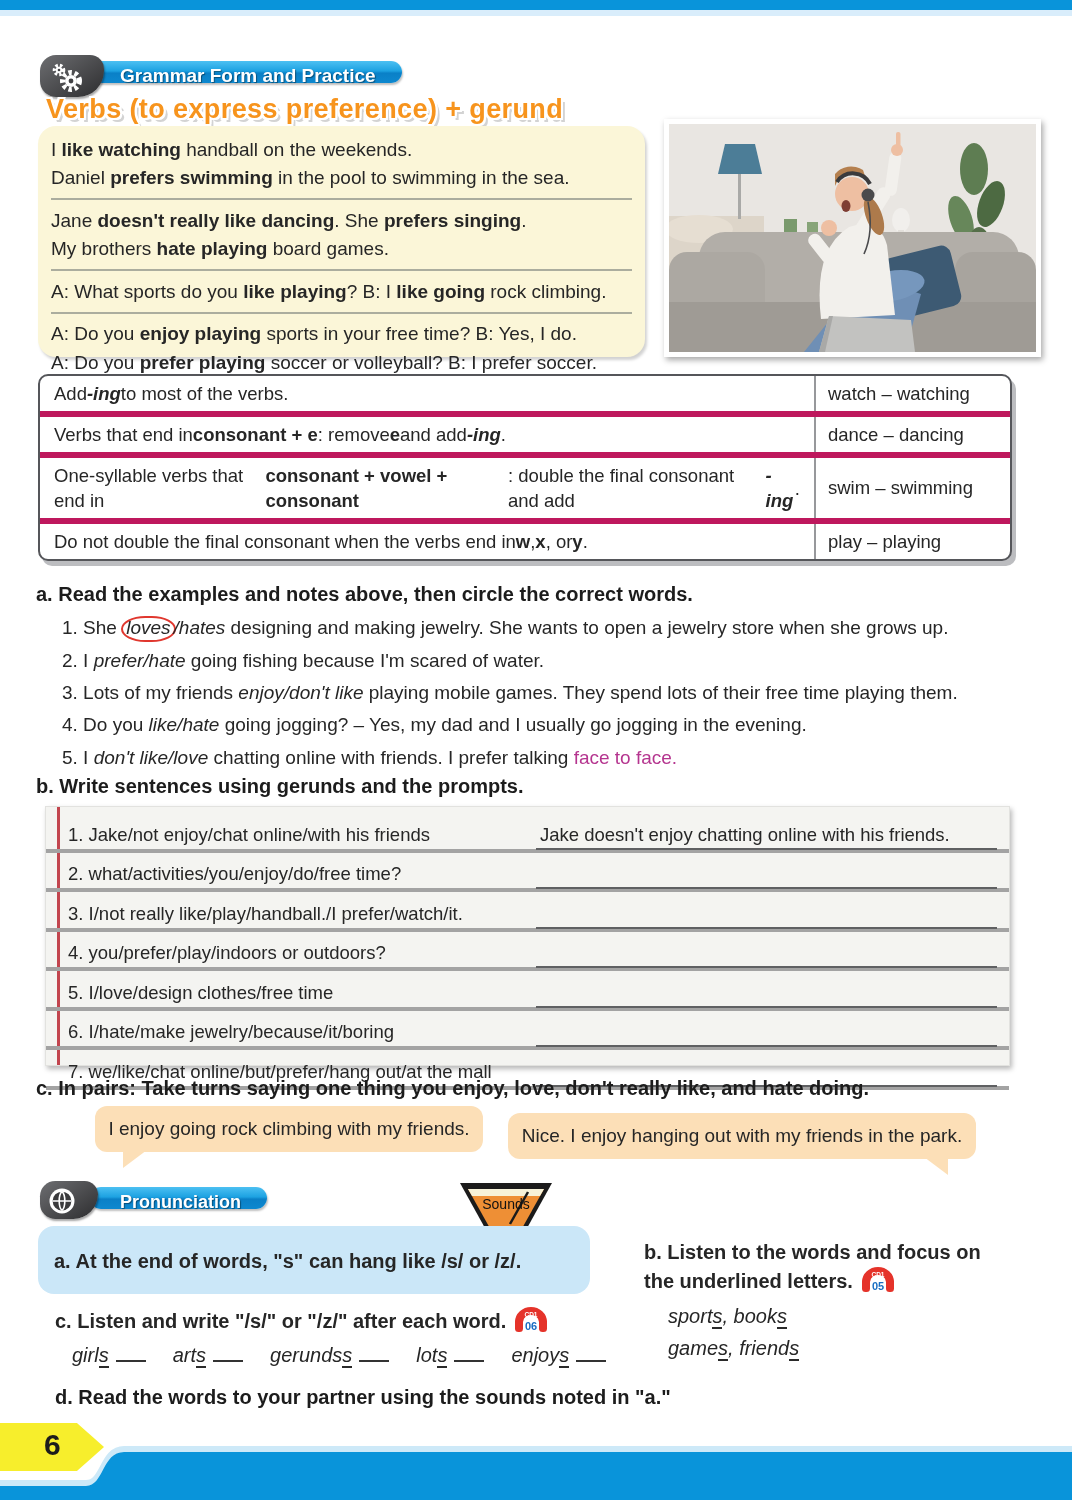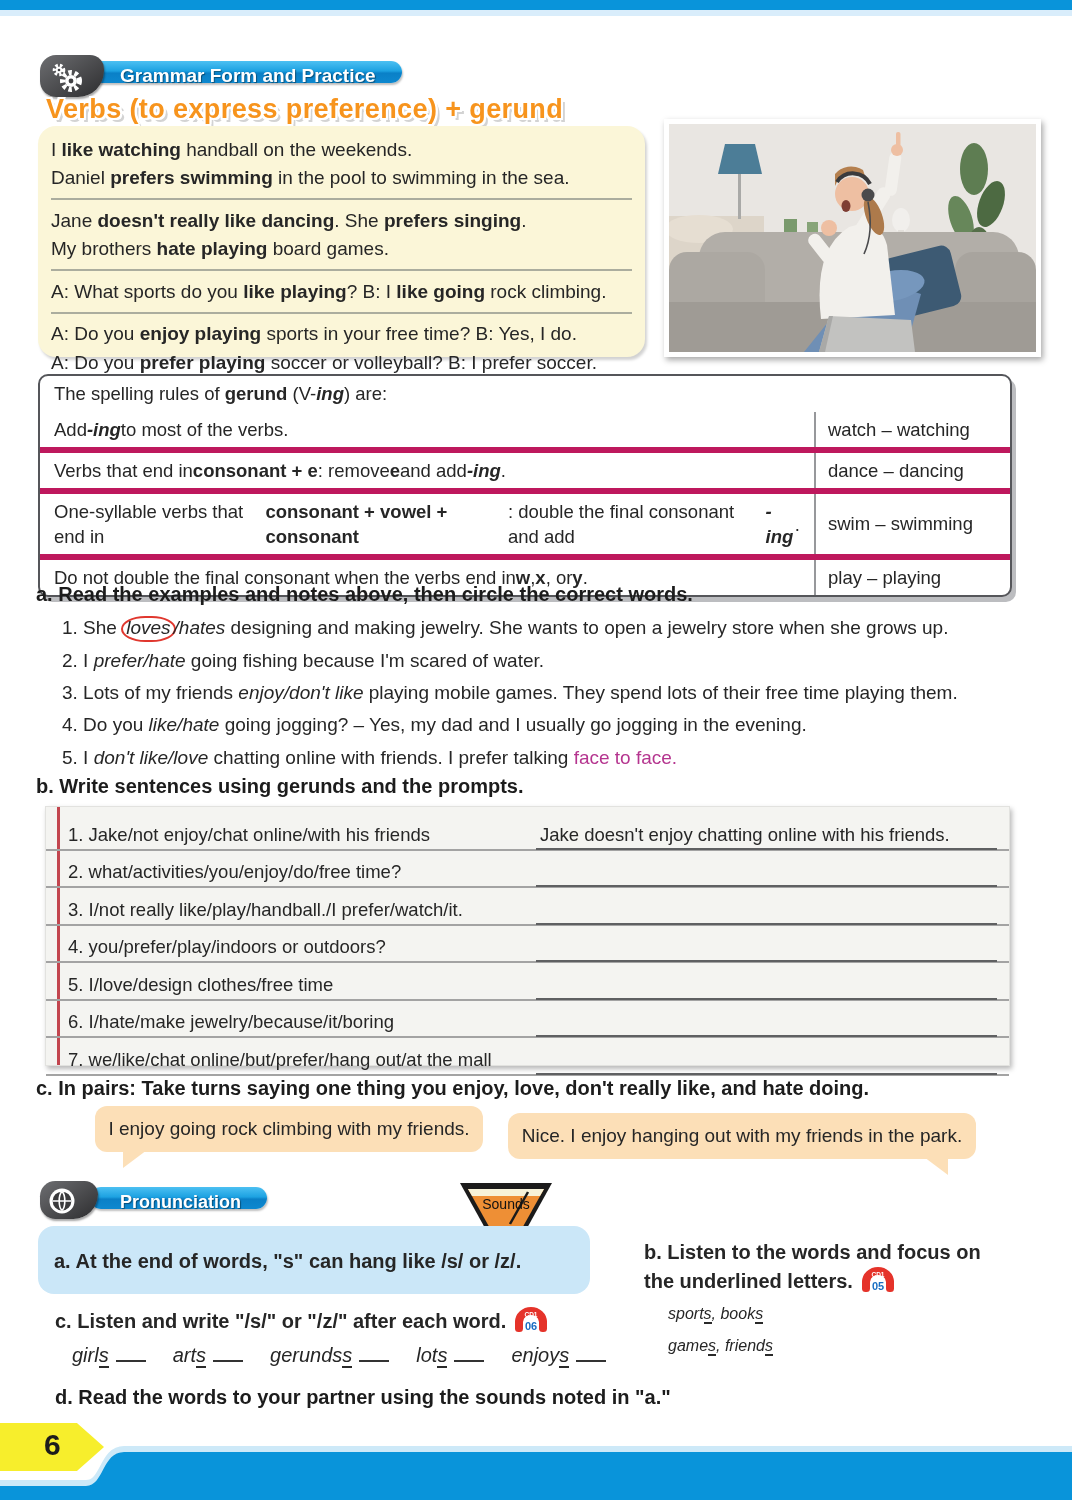--- a/index.html
+++ b/index.html
@@ -56,21 +56,21 @@
   .b { font-weight:bold; } .i { font-style:italic; }
   .u { border-bottom:2px solid #2a2a2a; }
   .magenta { color:#b5358f; }
   .circled { display:inline-block; border:2.5px solid #e0372e; border-radius:55%/62%;
              padding:0 3px 2px 3px; margin:-3px -2px -3px -1px; line-height:1.05; }
 
   
   .notebook { position:absolute; left:45px; top:806px; width:965px; height:260px; background:#f4f4f1;
               box-shadow:2px 3px 5px rgba(0,0,0,.28); border:1px solid #e2e2df; box-sizing:border-box; padding-top:6px; }
   .nb-redline { position:absolute; left:11px; top:0; bottom:0; width:2.5px; background:#c2454e; }
-  .nb-row { position:relative; height:35.5px; border-bottom:2px solid #a3a3a3; }
+  .nb-row { position:relative; height:35.5px; border-bottom:4px solid #a3a3a3; }
   .nb-prompt { position:absolute; left:22px; bottom:3px; font-size:18.5px; white-space:nowrap; }
   .nb-ansline { position:absolute; left:490px; right:12px; bottom:-1px; border-bottom:2px solid #5f6062; }
   .nb-answer { position:absolute; left:494px; bottom:3px; font-size:18.5px; white-space:nowrap; }
 
   
   .bubble { position:absolute; background:#fcdfb7; border-radius:12px; font-size:19px;
             display:flex; align-items:center; justify-content:center; }
   .bubble-left  { left:95px;  top:1106px; width:388px; height:46px; }
   .bubble-right { left:508px; top:1113px; width:468px; height:46px; }
   .bubble-left::after  { content:""; position:absolute; left:28px;  bottom:-16px; width:0; height:0;
@@ -78,21 +78,21 @@
   .bubble-right::after { content:""; position:absolute; right:28px; bottom:-16px; width:0; height:0;
                          border-top:18px solid #fcdfb7; border-left:24px solid transparent; }
 
   
   .sounds-tri { position:absolute; left:458px; top:1182px; width:96px; height:86px; }
   .sounds-label { position:absolute; left:458px; top:1196px; width:96px; text-align:center;
                   font-size:14px; color:#111; }
   .pron-box { position:absolute; left:38px; top:1226px; width:552px; height:68px; background:#cbe7f8;
               border-radius:16px; box-sizing:border-box; padding:24px 0 0 16px; font-weight:bold; font-size:20px; }
   .pron-b { position:absolute; left:644px; top:1238px; font-weight:bold; font-size:20px; line-height:28px; }
-  .pron-words-b { position:absolute; left:668px; font-size:16px; }
+  .pron-words-b { position:absolute; left:668px; font-size:20px; }
   .pron-c-head { position:absolute; left:55px; top:1306px; font-weight:bold; font-size:20px; }
   .pron-c-words { position:absolute; left:72px; top:1344px; font-size:20px; display:flex; gap:27px; }
   .blank { display:inline-block; width:30px; height:14px; border-bottom:2px solid #333; margin-left:7px; }
   .cd-icon { vertical-align:-6px; margin-left:8px; }
 
   
   .bottombar { position:absolute; left:0; top:1442px; }
   .page-tab { position:absolute; left:0; top:1420px; width:110px; height:54px; background:#ffffff; z-index:5;
               clip-path:polygon(0 0,74% 0,100% 50%,74% 100%,0 100%); }
   .page-tab .inner { position:absolute; left:0; top:3px; width:104px; height:48px; background:#f7ee2c;
@@ -184,21 +184,20 @@
         <path d="M199,78 q6,30 -4,52" stroke="#4a4a4c" stroke-width="1.6" fill="none"></path>
       </g>
       <g>
         <polygon points="150,228 160,192 242,196 246,228" fill="#c2c2c0"></polygon>
         <polygon points="150,228 160,192 164,192 156,228" fill="#a9a9a7"></polygon>
       </g>
     </svg>
   </div>
 
   <div class="rtable">
-    <div class="rt-caption"><span>The spelling rules of </span><span class="b">gerund</span><span> (V-</span><span class="b i">ing</span><span>) are:</span></div>
     <div class="rt-row h1">
       <div class="rt-rule">
           <span>Add </span>
           <span class="b i">-ing</span>
           <span> to most of the verbs.</span>
         </div>
       <div class="rt-ex">watch – watching</div>
     </div>
     <div class="rt-row h1 sep">
       <div class="rt-rule">

